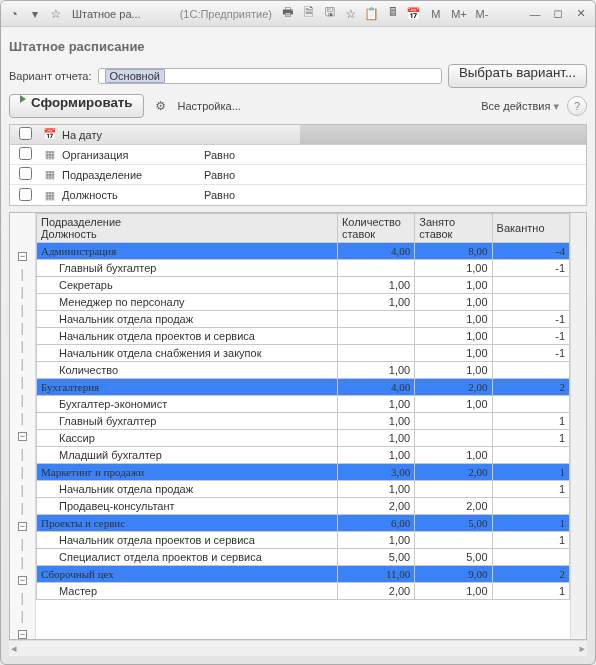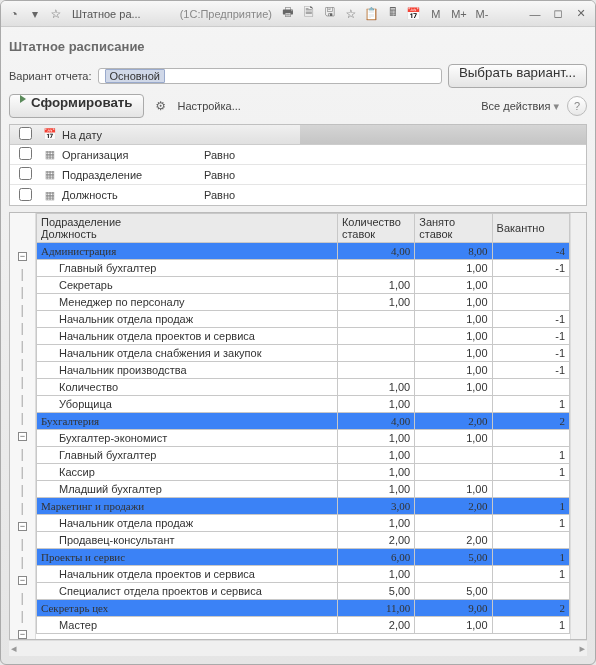--- a/index.html
+++ b/index.html
@@ -393,36 +393,24 @@
                 <td class="num">1,00</td>
                 <td class="num">-1</td>
               </tr>
               <tr>
                 <td class="indent">Начальник отдела снабжения и закупок</td>
                 <td class="num"></td>
                 <td class="num">1,00</td>
                 <td class="num">-1</td>
               </tr>
               <tr>
-                <td class="indent">Начальник производства</td>
-                <td class="num"></td>
-                <td class="num">1,00</td>
-                <td class="num">-1</td>
-              </tr>
-              <tr>
                 <td class="indent">Количество</td>
                 <td class="num">1,00</td>
                 <td class="num">1,00</td>
                 <td class="num"></td>
-              </tr>
-              <tr>
-                <td class="indent">Уборщица</td>
-                <td class="num">1,00</td>
-                <td class="num"></td>
-                <td class="num">1</td>
               </tr>
               <tr class="group-row">
                 <td>Бухгалтерия</td>
                 <td class="num">4,00</td>
                 <td class="num">2,00</td>
                 <td class="num">2</td>
               </tr>
               <tr>
                 <td class="indent">Бухгалтер-экономист</td>
                 <td class="num">1,00</td>
@@ -477,21 +465,21 @@
                 <td class="num"></td>
                 <td class="num">1</td>
               </tr>
               <tr>
                 <td class="indent">Специалист отдела проектов и сервиса</td>
                 <td class="num">5,00</td>
                 <td class="num">5,00</td>
                 <td class="num"></td>
               </tr>
               <tr class="group-row">
-                <td>Секретарь цех</td>
+                <td>Сборочный цех</td>
                 <td class="num">11,00</td>
                 <td class="num">9,00</td>
                 <td class="num">2</td>
               </tr>
               <tr>
                 <td class="indent">Мастер</td>
                 <td class="num">2,00</td>
                 <td class="num">1,00</td>
                 <td class="num">1</td>
               </tr>

